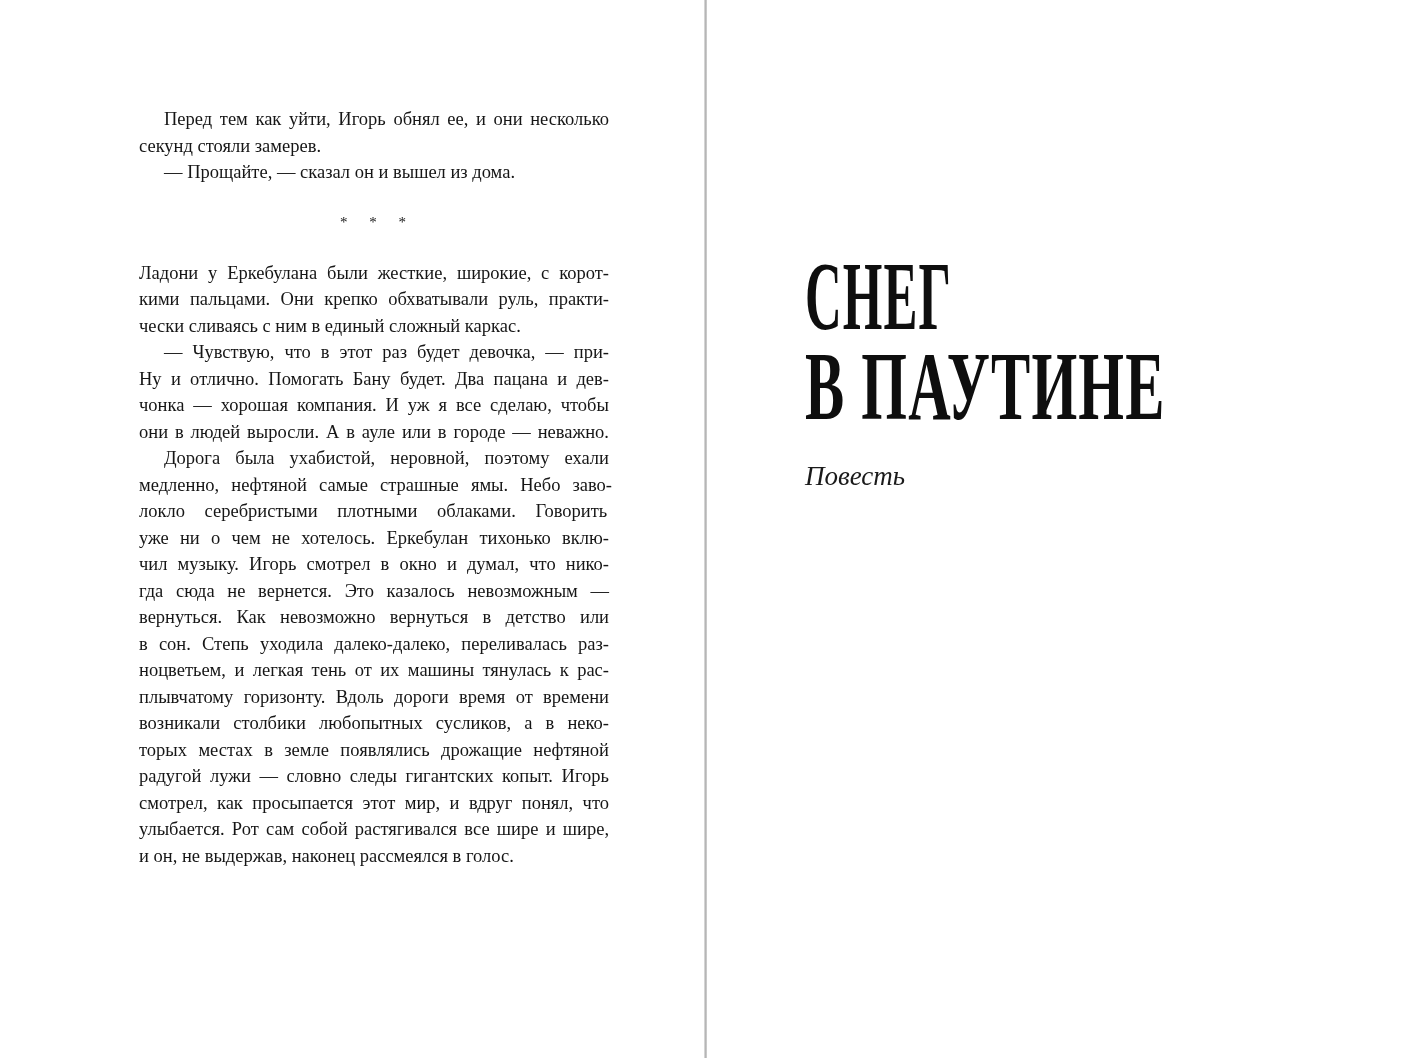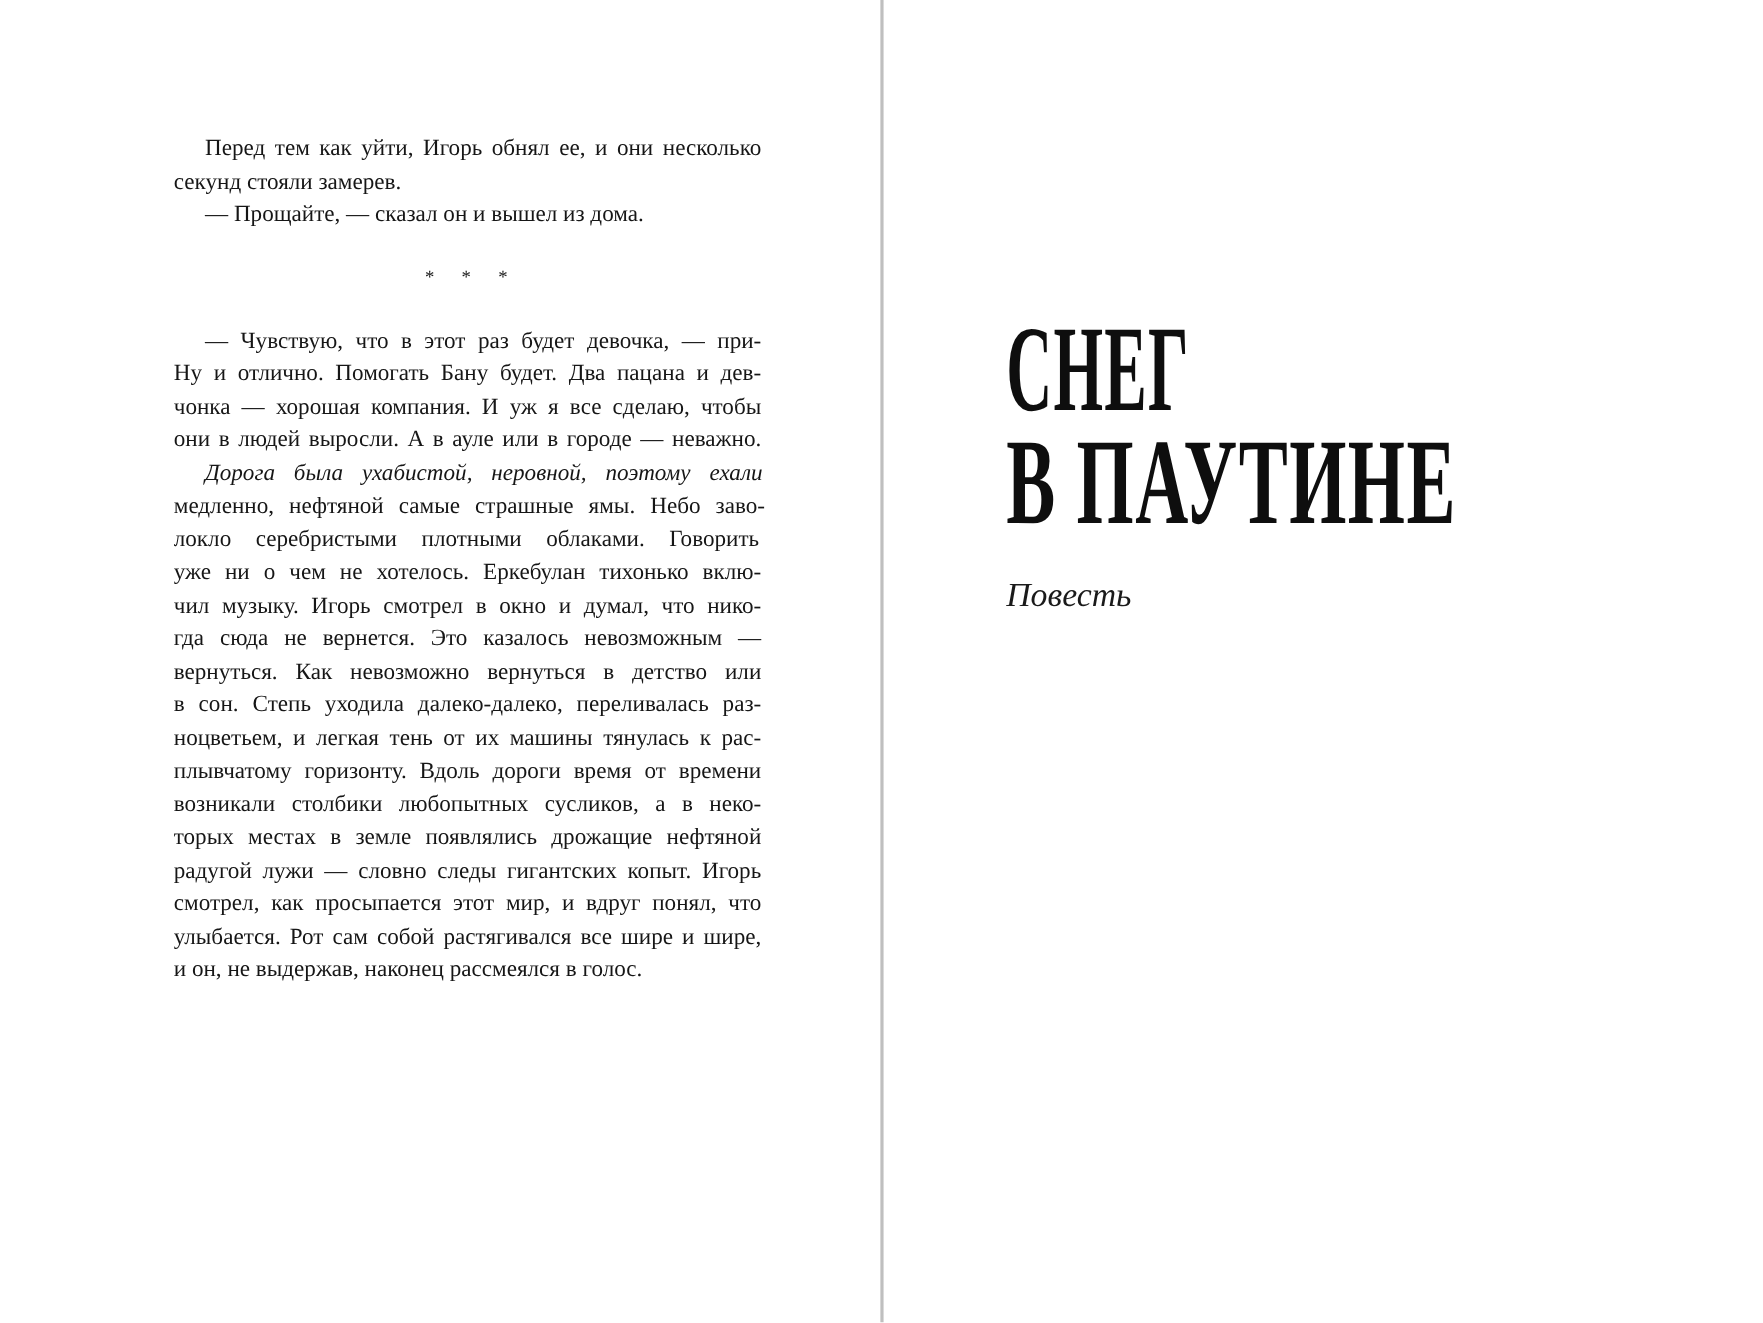--- a/index.html
+++ b/index.html
@@ -68,27 +68,32 @@
     <div class="text-block">
         <div class="para">
           <div class="line jline indent"><span class="ls" style="word-spacing: 3px;">Перед тем как уйти, Игорь обнял ее, и они несколько</span></div>
           <div class="line lastline"><span class="ls">секунд стояли замерев.</span></div>
         </div>
         <div class="para">
           <div class="line lastline indent"><span class="ls">— Прощайте, — сказал он и вышел из дома.</span></div>
         </div>
         <div class="separator">* * *</div>
         <div class="para">
+          <div class="line jline"><span class="ls" style="word-spacing: 5.22px;">Ладони у Еркебулана были жесткие, широкие, с корот-</span></div>
+          <div class="line jline"><span class="ls" style="word-spacing: 5.79px;">кими пальцами. Они крепко обхватывали руль, практи-</span></div>
+          <div class="line lastline"><span class="ls">чески сливаясь с ним в единый сложный каркас.</span></div>
+        </div>
+        <div class="para">
           <div class="line jline indent"><span class="ls" style="word-spacing: 5.34px;">— Чувствую, что в этот раз будет девочка, — при-</span></div>
           <div class="line jline"><span class="ls" style="word-spacing: 4.68px;">Ну и отлично. Помогать Бану будет. Два пацана и дев-</span></div>
           <div class="line jline"><span class="ls" style="word-spacing: 4.29px;">чонка — хорошая компания. И уж я все сделаю, чтобы</span></div>
           <div class="line jline"><span class="ls" style="word-spacing: 2.25px;">они в людей выросли. А в ауле или в городе — неважно.</span></div>
         </div>
         <div class="para">
-          <div class="line jline indent"><span class="ls" style="word-spacing: 10.46px; font-style: italic;">Дорога была ухабистой, неровной, поэтому ехали</span></div>
+          <div class="line jline indent"><span class="ls" style="word-spacing: 10.46px;">Дорога была ухабистой, неровной, поэтому ехали</span></div>
           <div class="line jline"><span class="ls" style="word-spacing: 7.42px;">медленно, нефтяной самые страшные ямы. Небо заво-</span></div>
           <div class="line jline"><span class="ls" style="word-spacing: 15px;">локло серебристыми плотными облаками. Говорить</span></div>
           <div class="line jline"><span class="ls" style="word-spacing: 6.58px;">уже ни о чем не хотелось. Еркебулан тихонько вклю-</span></div>
           <div class="line jline"><span class="ls" style="word-spacing: 5.47px;">чил музыку. Игорь смотрел в окно и думал, что нико-</span></div>
           <div class="line jline"><span class="ls" style="word-spacing: 8.04px;">гда сюда не вернется. Это казалось невозможным —</span></div>
           <div class="line jline"><span class="ls" style="word-spacing: 9.68px;">вернуться. Как невозможно вернуться в детство или</span></div>
           <div class="line jline"><span class="ls" style="word-spacing: 6.52px;">в сон. Степь уходила далеко-далеко, переливалась раз-</span></div>
           <div class="line jline"><span class="ls" style="word-spacing: 3.81px;">ноцветьем, и легкая тень от их машины тянулась к рас-</span></div>
           <div class="line jline"><span class="ls" style="word-spacing: 5.69px;">плывчатому горизонту. Вдоль дороги время от времени</span></div>
           <div class="line jline"><span class="ls" style="word-spacing: 8.52px;">возникали столбики любопытных сусликов, а в неко-</span></div>

